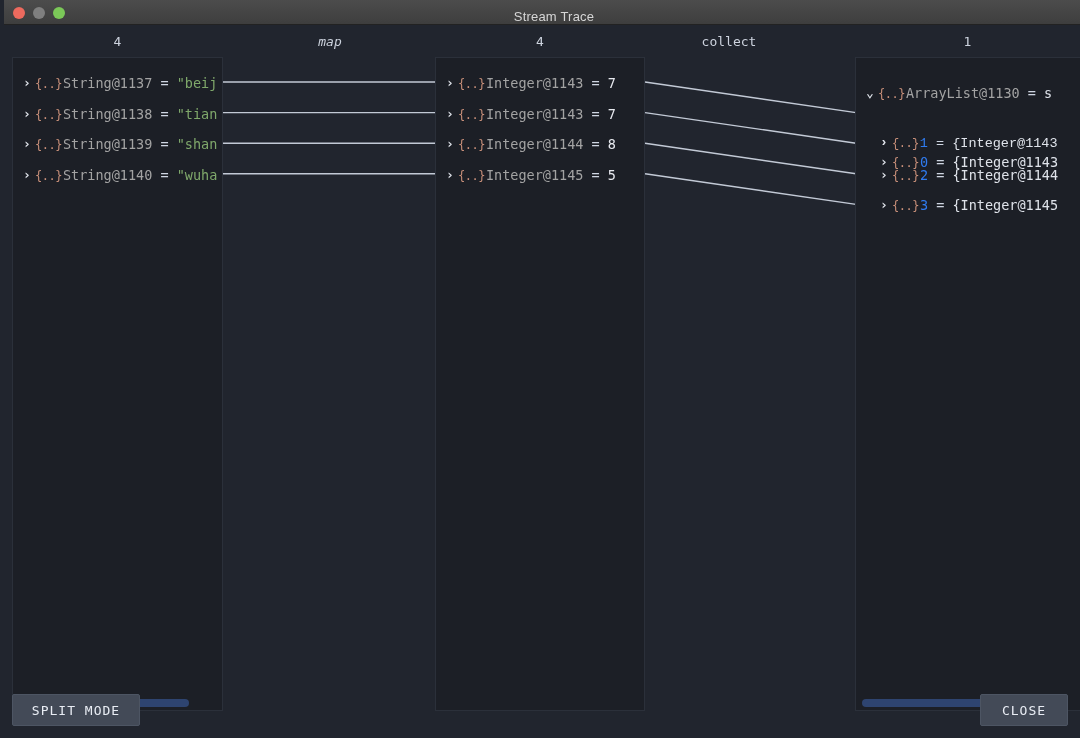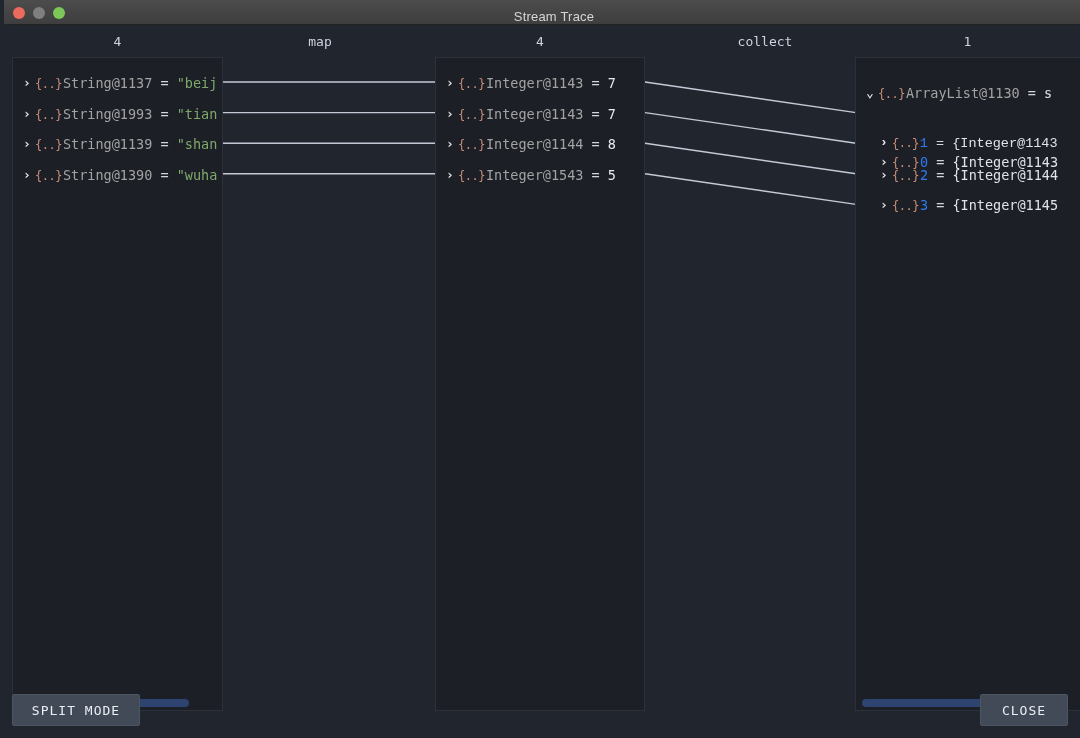--- a/index.html
+++ b/index.html
@@ -50,23 +50,23 @@
   .headers {
     position: absolute; left: 0; top: 9px; width: 1080px; height: 22px;
   }
   .col-head {
     position: absolute; top: 0;
     font-size: 13px; color: #cdd3de;
     text-align: center;
     font-family: "DejaVu Sans Mono", monospace;
   }
   .col-head.h0 { left: 12px;  width: 211px; }
-  .col-head.h1 { left: 214px; width: 212px; }
+  .col-head.h1 { left: 224px; width: 212px; font-style: italic; }
   .col-head.h2 { left: 435px; width: 210px; }
-  .col-head.h3 { left: 660px; width: 210px; }
+  .col-head.h3 { left: 624px; width: 210px; }
   .col-head.h4 { left: 855px; width: 225px; }
 
   
   .panel {
     position: absolute;
     top: 32px; height: 654px;
     background: #1c1f26;
     border: 1px solid #2b303a;
     overflow: hidden;
   }
@@ -173,35 +173,35 @@
         <line x1="223" y1="116.80000000000001" x2="435" y2="116.80000000000001" stroke="#c3cad6" stroke-width="1.4"></line>
         <line x1="645" y1="25" x2="856" y2="55.6" stroke="#c3cad6" stroke-width="1.4"></line>
         <line x1="645" y1="55.6" x2="856" y2="86.2" stroke="#c3cad6" stroke-width="1.4"></line>
         <line x1="645" y1="86.2" x2="856" y2="116.80000000000001" stroke="#c3cad6" stroke-width="1.4"></line>
         <line x1="645" y1="116.80000000000001" x2="856" y2="147.4" stroke="#c3cad6" stroke-width="1.4"></line>
       </svg>
 
     <div class="panel p0">
       <div class="rows" id="rows-0">
           <div class="row" style="top: 10px;"><span class="chev">›</span><span class="braces">{..}</span><span class="ref">String@1137</span><span class="eq"> = </span><span class="str">"beij</span></div>
-          <div class="row" style="top: 40.6px;"><span class="chev">›</span><span class="braces">{..}</span><span class="ref">String@1993</span><span class="eq"> = </span><span class="str">"tian</span></div>
+          <div class="row" style="top: 40.6px;"><span class="chev">›</span><span class="braces">{..}</span><span class="ref">String@1138</span><span class="eq"> = </span><span class="str">"tian</span></div>
           <div class="row" style="top: 71.2px;"><span class="chev">›</span><span class="braces">{..}</span><span class="ref">String@1139</span><span class="eq"> = </span><span class="str">"shan</span></div>
-          <div class="row" style="top: 101.8px;"><span class="chev">›</span><span class="braces">{..}</span><span class="ref">String@1390</span><span class="eq"> = </span><span class="str">"wuha</span></div>
+          <div class="row" style="top: 101.8px;"><span class="chev">›</span><span class="braces">{..}</span><span class="ref">String@1140</span><span class="eq"> = </span><span class="str">"wuha</span></div>
         </div>
       <div class="hscroll">
         <div class="hthumb" id="thumb-0" style="width: 170px;"></div>
       </div>
     </div>
 
     <div class="panel p1">
       <div class="rows" id="rows-1">
           <div class="row" style="top: 10px;"><span class="chev">›</span><span class="braces">{..}</span><span class="ref">Integer@1143</span><span class="eq"> = </span><span class="num">7</span></div>
           <div class="row" style="top: 40.6px;"><span class="chev">›</span><span class="braces">{..}</span><span class="ref">Integer@1143</span><span class="eq"> = </span><span class="num">7</span></div>
           <div class="row" style="top: 71.2px;"><span class="chev">›</span><span class="braces">{..}</span><span class="ref">Integer@1144</span><span class="eq"> = </span><span class="num">8</span></div>
-          <div class="row" style="top: 101.8px;"><span class="chev">›</span><span class="braces">{..}</span><span class="ref">Integer@1543</span><span class="eq"> = </span><span class="num">5</span></div>
+          <div class="row" style="top: 101.8px;"><span class="chev">›</span><span class="braces">{..}</span><span class="ref">Integer@1145</span><span class="eq"> = </span><span class="num">5</span></div>
         </div>
     </div>
 
     <div class="panel p2">
       <div class="rows" id="rows-2">
           <div class="row" style="top: 20px;"><span class="chev">⌄</span><span class="braces">{..}</span><span class="ref">ArrayList@1130</span><span class="eq"> =  </span><span class="plain">s</span></div>
           <div class="row indent" style="top: 40.6px; margin-top: 48px;"><span class="chev">›</span><span class="braces">{..}</span><span class="idx">0</span><span class="eq"> = </span><span class="plain">{Integer@1143</span></div>
           <div class="row indent" style="top: 71.2px; font-family: Liberation Mono, monospace;"><span class="chev">›</span><span class="braces">{..}</span><span class="idx">1</span><span class="eq"> = </span><span class="plain">{Integer@1143</span></div>
           <div class="row indent" style="top: 101.8px;"><span class="chev">›</span><span class="braces">{..}</span><span class="idx">2</span><span class="eq"> = </span><span class="plain">{Integer@1144</span></div>
           <div class="row indent" style="top: 132.4px;"><span class="chev">›</span><span class="braces">{..}</span><span class="idx">3</span><span class="eq"> = </span><span class="plain">{Integer@1145</span></div>

